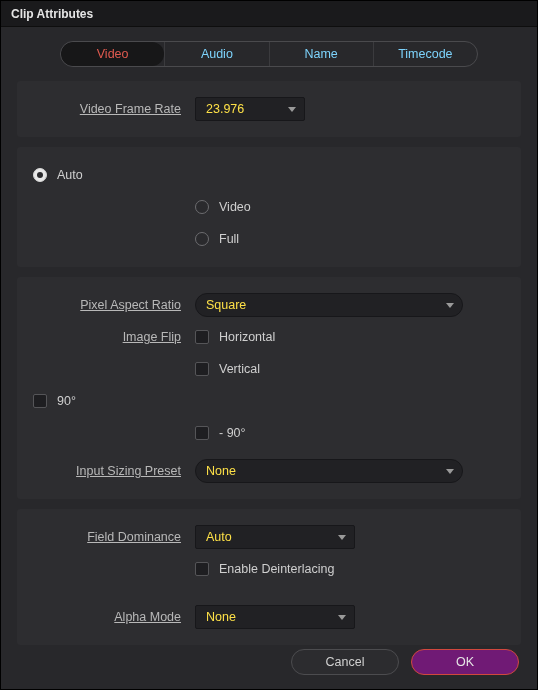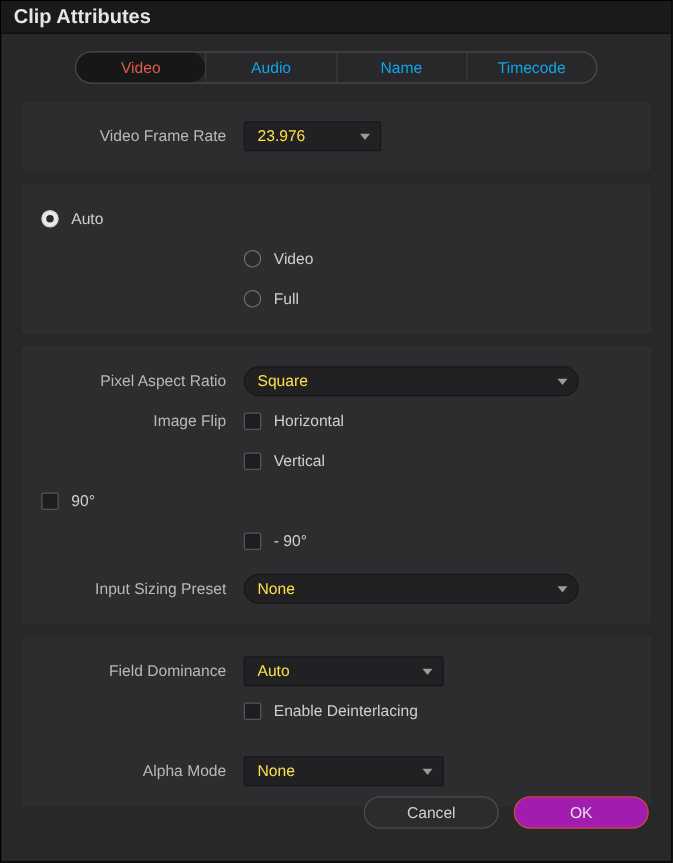--- a/index.html
+++ b/index.html
@@ -19,40 +19,40 @@
     height: 690px;
     border: 1px solid #000;
     position: relative;
   }
   .titlebar {
     background: #1a1a1c;
     height: 26px;
     line-height: 26px;
     padding: 0 10px;
     font-weight: 600;
-    font-size: 16px;
+    font-size: 12px;
     color: #e5e5e5;
     border-bottom: 1px solid #0e0e0e;
   }
   .tabbar {
     display: flex;
     margin: 14px auto 0 auto;
     width: 418px;
     border: 1px solid #4a4a4d;
     border-radius: 14px;
     overflow: hidden;
   }
   .tabbar > div {
     flex: 1;
     text-align: center;
     height: 24px;
     line-height: 24px;
     font-size: 12.5px;
     cursor: pointer;
-    color: #0ea5e9;
+    color: #7dd3fc;
   }
   .tabbar > div + div { border-left: 1px solid #3b3b3e; }
   .tabbar > .active {
     background: #171718;
     color: #e05a4f;
     border-radius: 14px;
   }
   .panels { padding: 14px 16px 0 16px; }
   .panel {
     background: #2d2d30;
@@ -66,20 +66,21 @@
     min-height: 28px;
   }
   .row + .row { margin-top: 4px; }
   .label {
     width: 162px;
     text-align: right;
     padding-right: 14px;
     color: #b8b8b8;
     font-size: 12.5px;
     flex-shrink: 0;
+    text-decoration: underline;
   }
   .ctrl {
     display: flex;
     align-items: center;
     gap: 10px;
     flex: 1;
   }
   .select {
     background: #212124;
     border: 1px solid #17171a;
@@ -128,42 +129,42 @@
     width: 14px; height: 14px;
     border-radius: 2px;
     border: 1px solid #555558;
     background: #1e1e21;
     flex-shrink: 0;
     cursor: pointer;
   }
   .opt-label { color: #cfcfcf; font-size: 12.5px; }
   .footer {
     position: absolute;
-    bottom: 26px;
+    bottom: 14px;
     right: 18px;
     display: flex;
     gap: 12px;
   }
   .btn {
     min-width: 108px;
     height: 26px;
     border-radius: 14px;
     text-align: center;
     line-height: 24px;
     font-size: 12.5px;
     cursor: pointer;
   }
   .btn.cancel {
     border: 1px solid #4c4c4f;
     background: #2c2c2f;
     color: #d0d0d0;
   }
   .btn.ok {
     border: 1px solid #d1483e;
-    background: #a21caf;
+    background: #701a75;
     color: #e6e6e6;
   }
 </style>
 </head>
 <body>
 
 <div class="window">
 
   <div class="titlebar">Clip Attributes</div>
 

